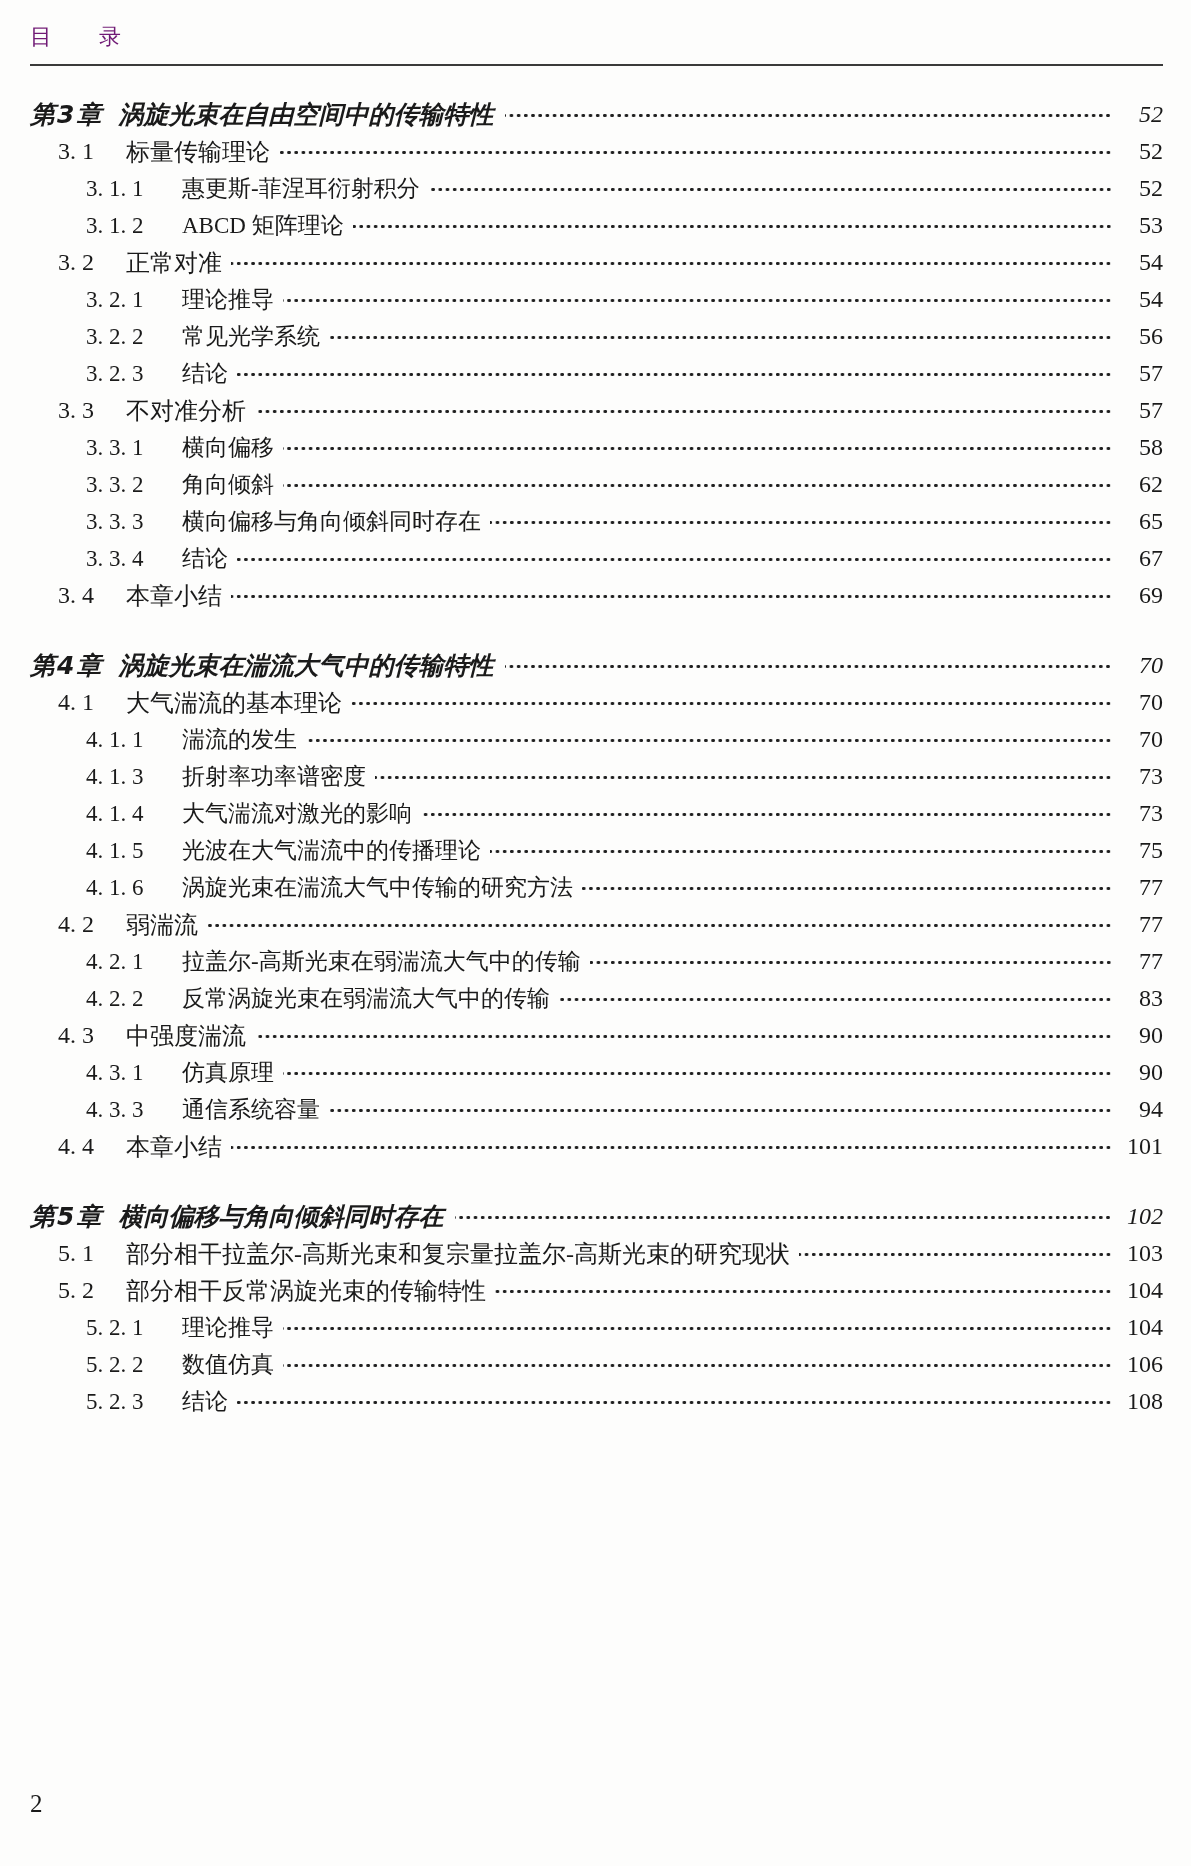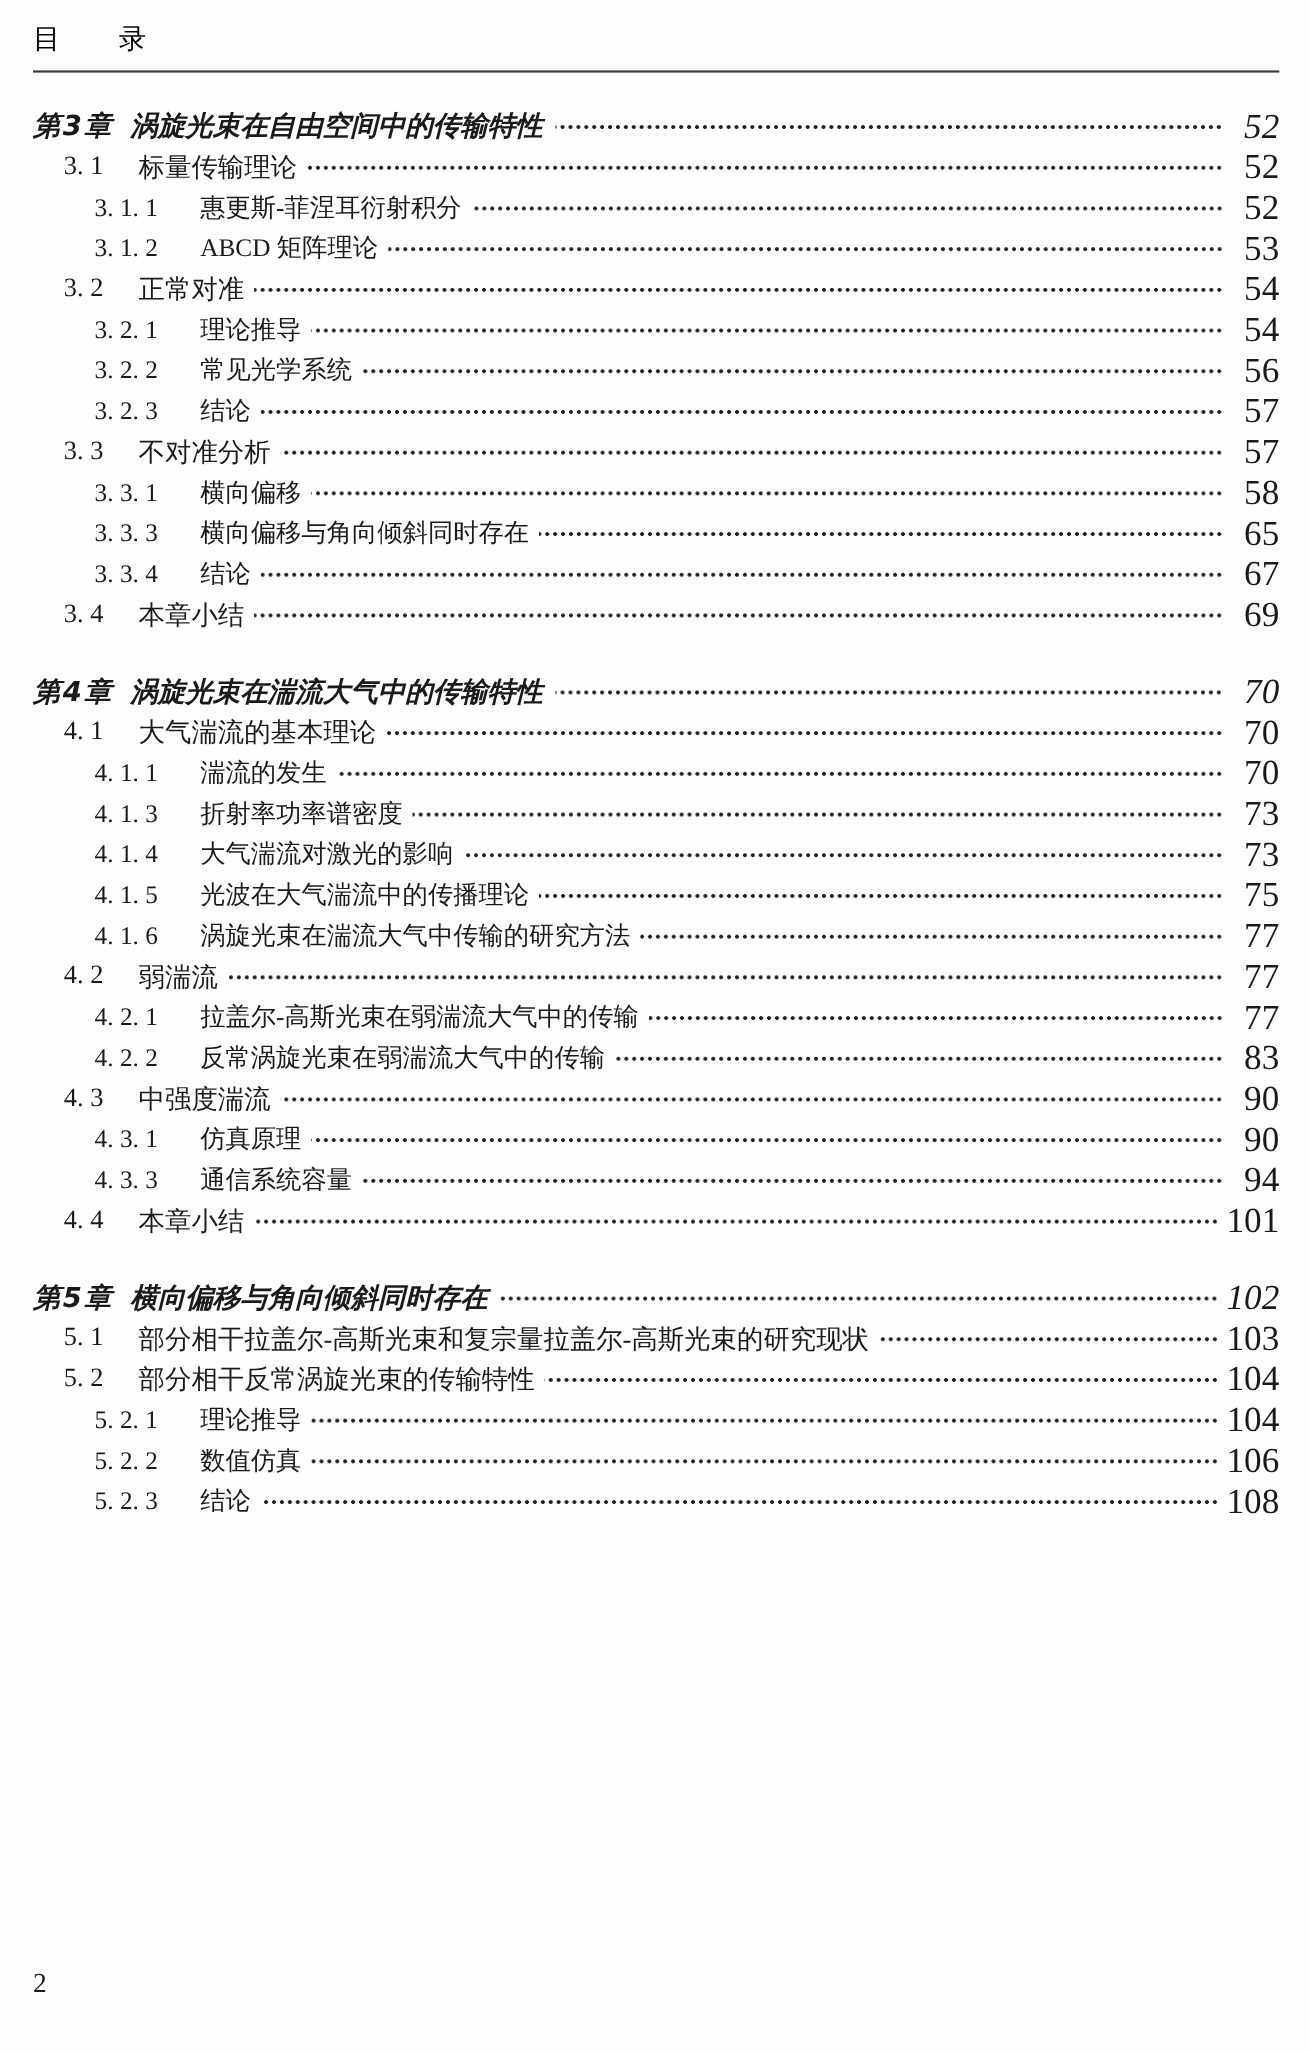--- a/index.html
+++ b/index.html
@@ -13,23 +13,23 @@
     height: 1866px;
     background: #fdfdfc;
     color: #1a1a1a;
     font-family: "Liberation Serif", "DejaVu Serif", serif;
     overflow: hidden;
     box-sizing: border-box;
     padding: 22px 28px 0 30px;
   }
   
   .header-title {
-    font-size: 25px;
+    font-size: 22px;
     line-height: 30px;
-    color: #000000;
+    color: #701a75;
     white-space: pre;
     letter-spacing: 1px;
   }
   .header-rule {
     margin-top: 12px;
     border-top: 2px solid #3a3a3a;
     height: 0;
   }
   
   .toc { margin-top: 30px; }
@@ -48,21 +48,21 @@
     margin: 2px 7px 0 9px;
     background-image: radial-gradient(circle, #202020 1.5px, rgba(0,0,0,0) 2px);
     background-size: 7.2px 7px;
     background-repeat: repeat-x;
     background-position: right center;
   }
   .row .pagenum {
     flex: 0 0 auto;
     min-width: 44px;
     text-align: right;
-    font-size: 32px;
+    font-size: 24px;
     font-family: "Liberation Serif", "DejaVu Serif", serif;
     font-weight: normal;
   }
   
   .row.level-1 {
     font-family: "DejaVu Sans", "Liberation Sans", sans-serif;
     font-weight: bold;
     font-size: 25px;
     font-style: italic;
   }
@@ -153,20 +153,26 @@
           <span class="leader"></span>
           <span class="pagenum">57</span>
         </div>
         <div class="row level-3">
           <span class="num">3. 3. 1</span>
           <span class="title">横向偏移</span>
           <span class="leader"></span>
           <span class="pagenum">58</span>
         </div>
         <div class="row level-3">
+          <span class="num">3. 3. 2</span>
+          <span class="title">角向倾斜</span>
+          <span class="leader"></span>
+          <span class="pagenum">62</span>
+        </div>
+        <div class="row level-3">
           <span class="num">3. 3. 3</span>
           <span class="title">横向偏移与角向倾斜同时存在</span>
           <span class="leader"></span>
           <span class="pagenum">65</span>
         </div>
         <div class="row level-3">
           <span class="num">3. 3. 4</span>
           <span class="title">结论</span>
           <span class="leader"></span>
           <span class="pagenum">67</span>

